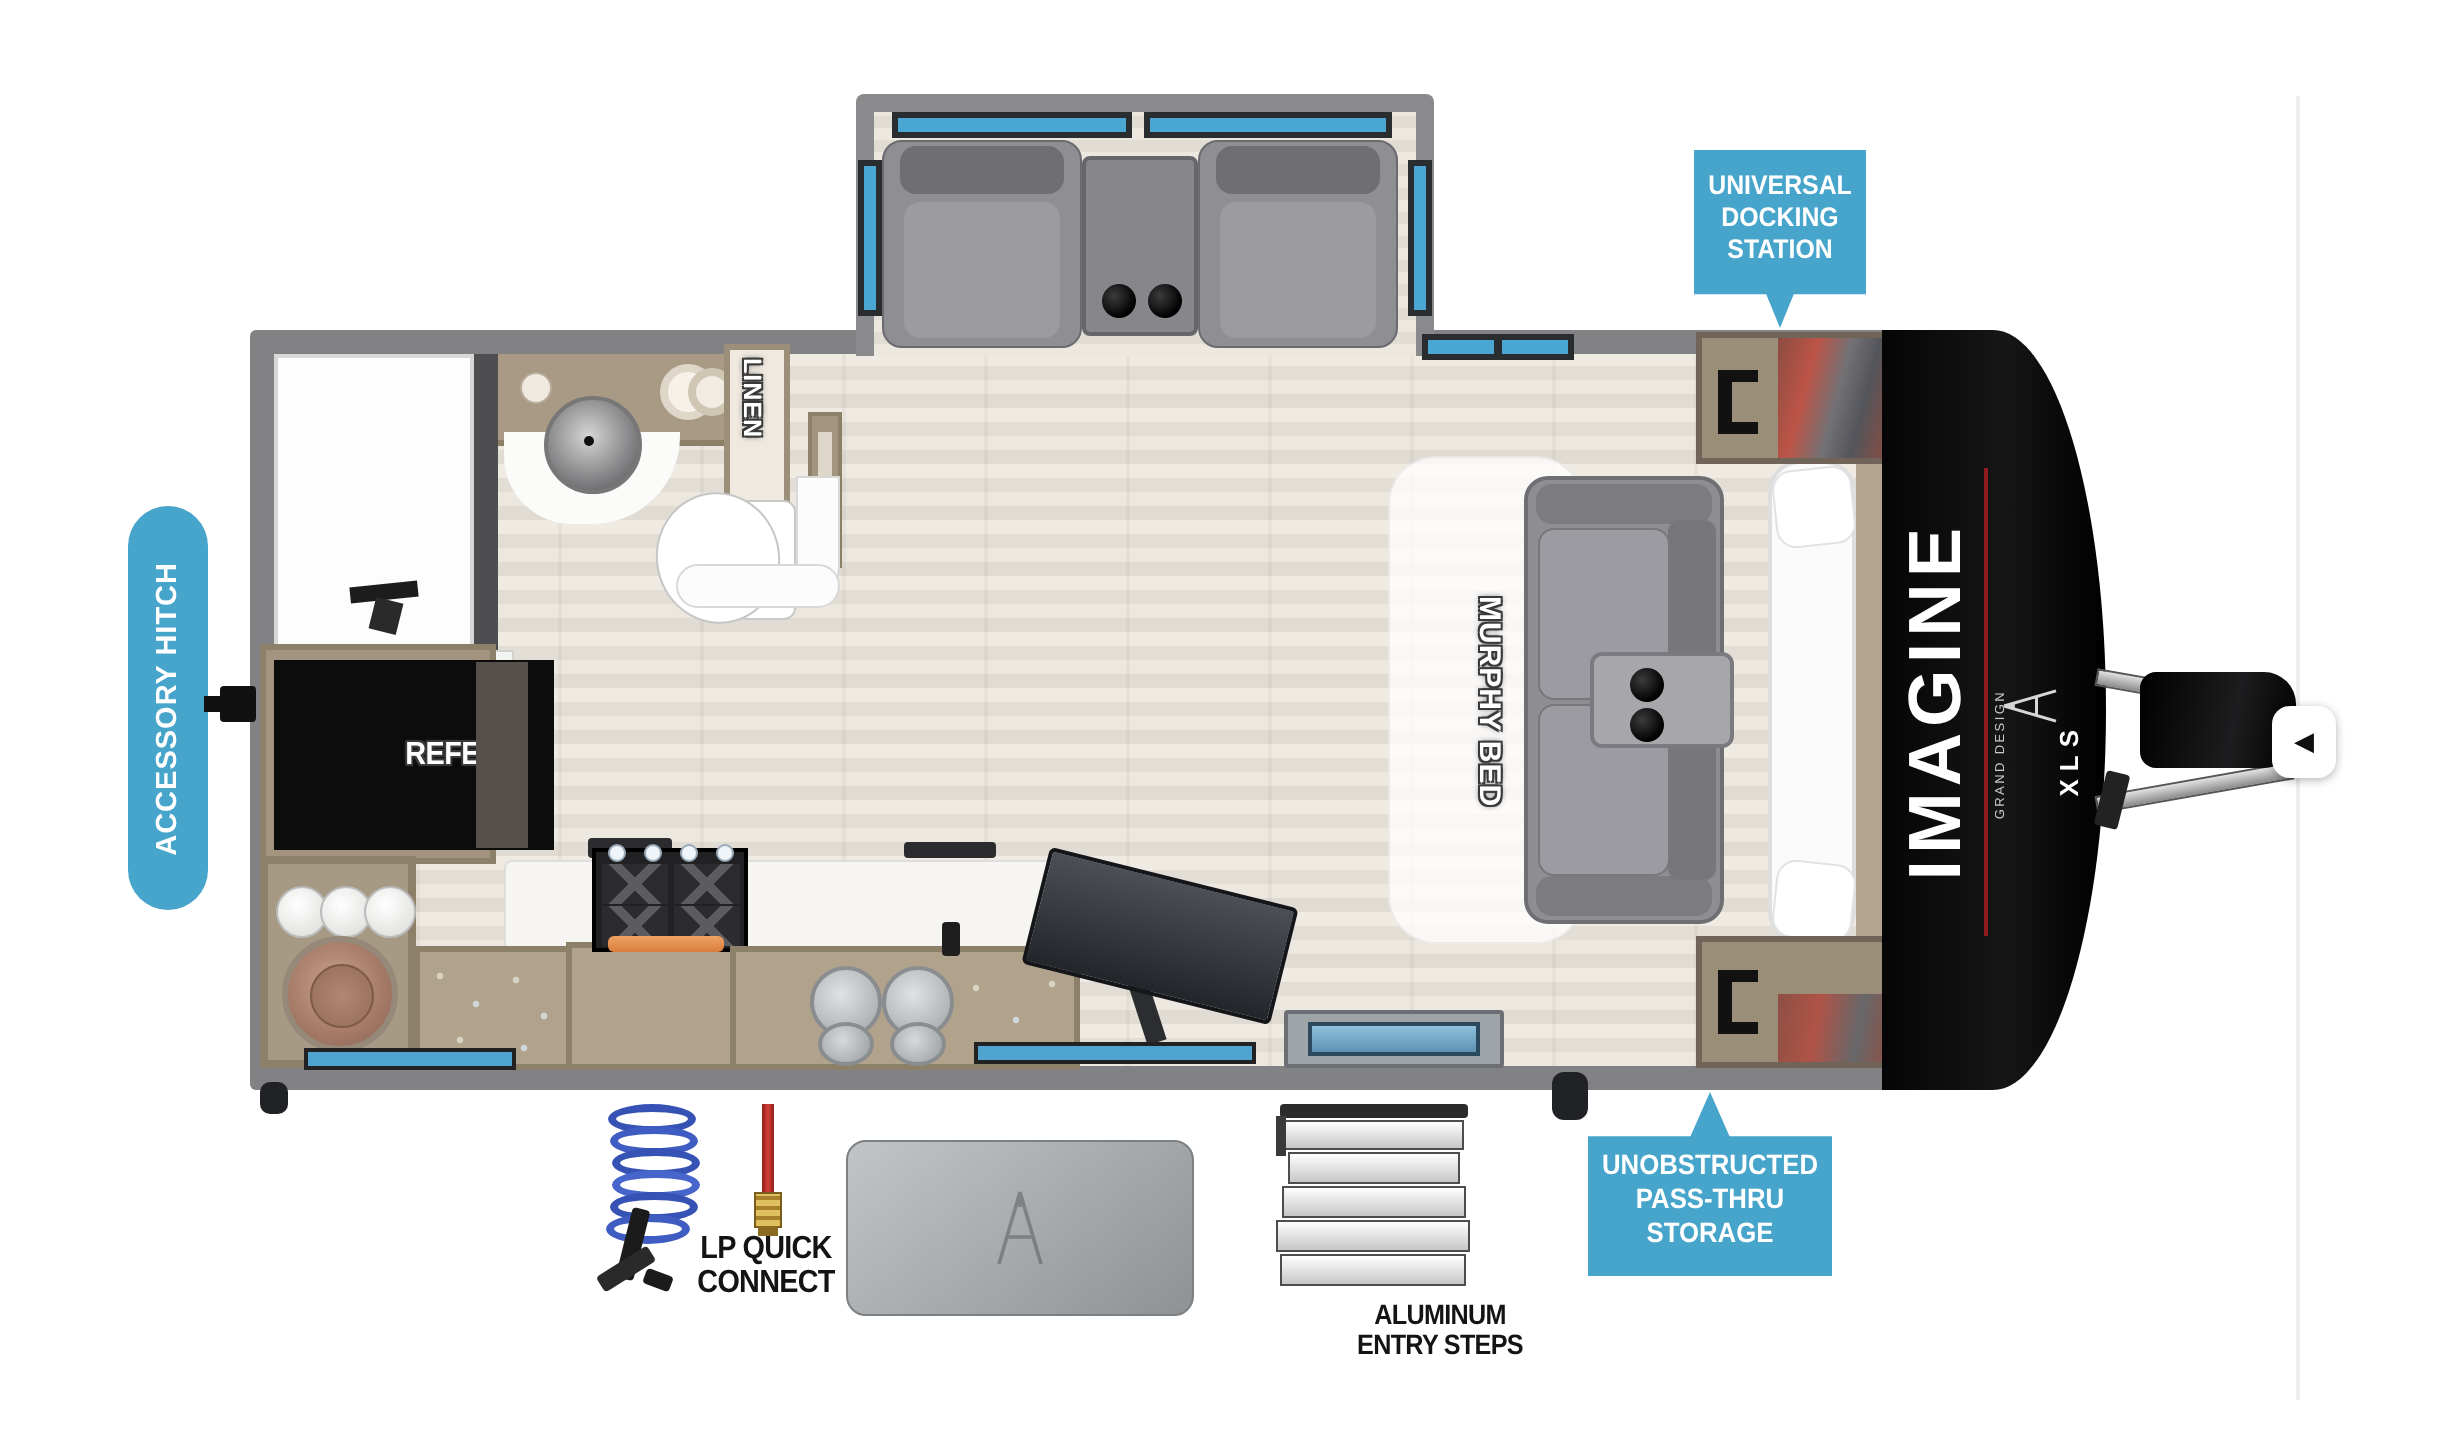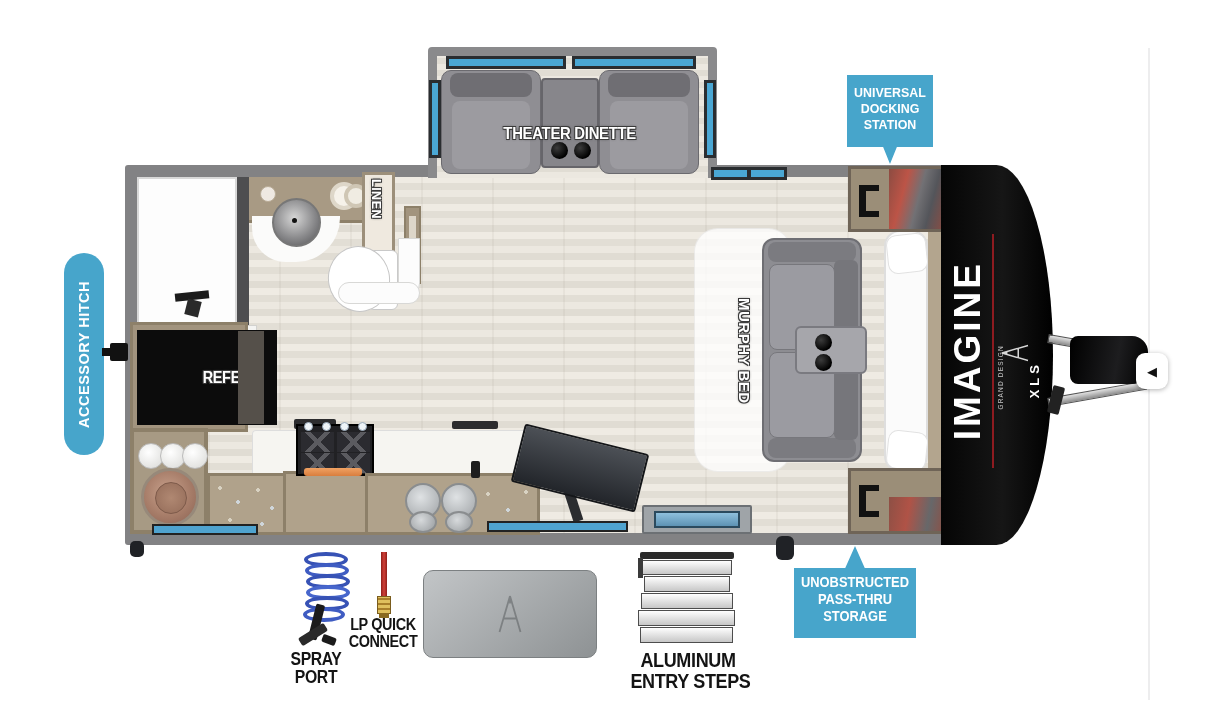--- a/index.html
+++ b/index.html
@@ -168,23 +168,20 @@
     <div style="position:absolute;left:10px;top:30px;width:78px;height:68px;background:#9c9ba0;border-radius:8px;"></div>
   </div>
   <div class="abs" style="left:599px;top:70px;width:100px;height:104px;background:#8f8e93;border-radius:10px;border:1px solid #6b6a6f;box-sizing:border-box;">
     <div style="position:absolute;left:8px;top:2px;width:82px;height:24px;background:#6f6e73;border-radius:8px;"></div>
     <div style="position:absolute;left:10px;top:30px;width:78px;height:68px;background:#9c9ba0;border-radius:8px;"></div>
   </div>
   <div class="abs" style="left:541px;top:78px;width:58px;height:90px;background:#87868b;border:2px solid #66656a;border-radius:4px;box-sizing:border-box;">
     <div class="cup" style="position:absolute;left:8px;top:62px;width:17px;height:17px;"></div>
     <div class="cup" style="position:absolute;left:31px;top:62px;width:17px;height:17px;"></div>
   </div>
-  <div class="abs" style="left:448px;top:124px;width:244px;text-align:center;">
-    <span class="plan-label cnd" style="font-size:16.5px;">THEATER DINETTE</span>
-  </div>
 
   <div class="abs" style="left:711px;top:167px;width:76px;height:13px;background:#2a2d30;">
     <div style="position:absolute;left:3px;top:3px;width:33px;height:7px;background:#4aa7d4;"></div>
     <div style="position:absolute;left:40px;top:3px;width:33px;height:7px;background:#4aa7d4;"></div>
   </div>
 
   <div class="abs" style="left:941px;top:165px;width:112px;height:380px;background:linear-gradient(90deg,#050505,#161616 55%,#000);border-radius:0 58px 58px 0 / 0 195px 195px 0;"></div>
   <div class="abs" style="left:946px;top:222px;width:44px;height:258px;display:flex;align-items:center;justify-content:center;">
     <span class="vtext" style="color:#fff;font-weight:bold;font-size:37px;letter-spacing:3px;font-family:'Liberation Sans',sans-serif;">IMAGINE</span>
   </div>
@@ -213,24 +210,20 @@
     <div class="circle" style="position:absolute;left:3px;top:11px;width:44px;height:15px;border:4px solid #3f5cc2;box-sizing:border-box;"></div>
     <div class="circle" style="position:absolute;left:4px;top:22px;width:44px;height:15px;border:4px solid #3752b5;box-sizing:border-box;"></div>
     <div class="circle" style="position:absolute;left:4px;top:33px;width:44px;height:15px;border:4px solid #4766cc;box-sizing:border-box;"></div>
     <div class="circle" style="position:absolute;left:3px;top:44px;width:44px;height:15px;border:4px solid #3752b5;box-sizing:border-box;"></div>
     <div class="circle" style="position:absolute;left:1px;top:55px;width:42px;height:15px;border:4px solid #3f5cc2;box-sizing:border-box;"></div>
   </div>
   <div class="abs" style="left:296px;top:600px;width:42px;height:48px;">
     <div style="position:absolute;left:16px;top:4px;width:9px;height:36px;background:#1b1b1b;border-radius:2px;transform:rotate(14deg);"></div>
     <div style="position:absolute;left:2px;top:30px;width:30px;height:9px;background:#2a2a2a;border-radius:2px;transform:rotate(-32deg);"></div>
     <div style="position:absolute;left:26px;top:36px;width:14px;height:8px;background:#1b1b1b;border-radius:2px;transform:rotate(20deg);"></div>
-  </div>
-  <div class="abs ext-label" style="left:268px;top:650px;width:96px;font-size:17.5px;">
-    <span class="ln cnd" style="display:block;">SPRAY</span>
-    <span class="ln cnd" style="display:block;">PORT</span>
   </div>
 
   <div class="abs" style="left:381px;top:552px;width:6px;height:46px;background:linear-gradient(90deg,#8e1f1a,#d04038,#8e1f1a);"></div>
   <div class="abs" style="left:377px;top:596px;width:14px;height:18px;background:repeating-linear-gradient(0deg,#dfc05e 0 3px,#a87f2a 3px 5px);border:1px solid #7a5c1d;box-sizing:border-box;"></div>
   <div class="abs" style="left:379px;top:613px;width:10px;height:5px;background:#8a6a20;"></div>
   <div class="abs ext-label" style="left:330px;top:617px;width:106px;font-size:16px;">
     <span class="ln cnd" style="display:block;">LP QUICK</span>
     <span class="ln cnd" style="display:block;">CONNECT</span>
   </div>
 
@@ -242,21 +235,21 @@
 
   <div class="abs" style="left:638px;top:552px;width:99px;height:94px;">
     <div style="position:absolute;left:2px;top:0px;width:94px;height:7px;background:#2b2b2b;border-radius:2px;"></div>
     <div class="tread" style="left:4px;top:8px;width:90px;height:15px;"></div>
     <div class="tread" style="left:6px;top:24px;width:86px;height:16px;"></div>
     <div class="tread" style="left:3px;top:41px;width:92px;height:16px;"></div>
     <div class="tread" style="left:0px;top:58px;width:97px;height:16px;"></div>
     <div class="tread" style="left:2px;top:75px;width:93px;height:16px;"></div>
     <div style="position:absolute;left:0px;top:6px;width:5px;height:20px;background:#3a3a3a;"></div>
   </div>
-  <div class="abs ext-label" style="left:624px;top:650px;width:128px;font-size:20px;">
+  <div class="abs ext-label" style="left:656px;top:650px;width:128px;font-size:14px;">
     <span class="ln cnd" style="display:block;">ALUMINUM</span>
     <span class="ln cnd" style="display:block;">ENTRY STEPS</span>
   </div>
 
   <div class="abs badge" style="left:847px;top:75px;width:86px;height:89px;font-size:13.5px;
               clip-path:polygon(0 0,100% 0,100% 81%,58% 81%,50% 100%,42% 81%,0 81%);padding-top:0;">
     <div style="padding-top:10px;transform:scaleX(.92);">
       <span class="ln">UNIVERSAL</span>
       <span class="ln">DOCKING</span>
       <span class="ln">STATION</span>

